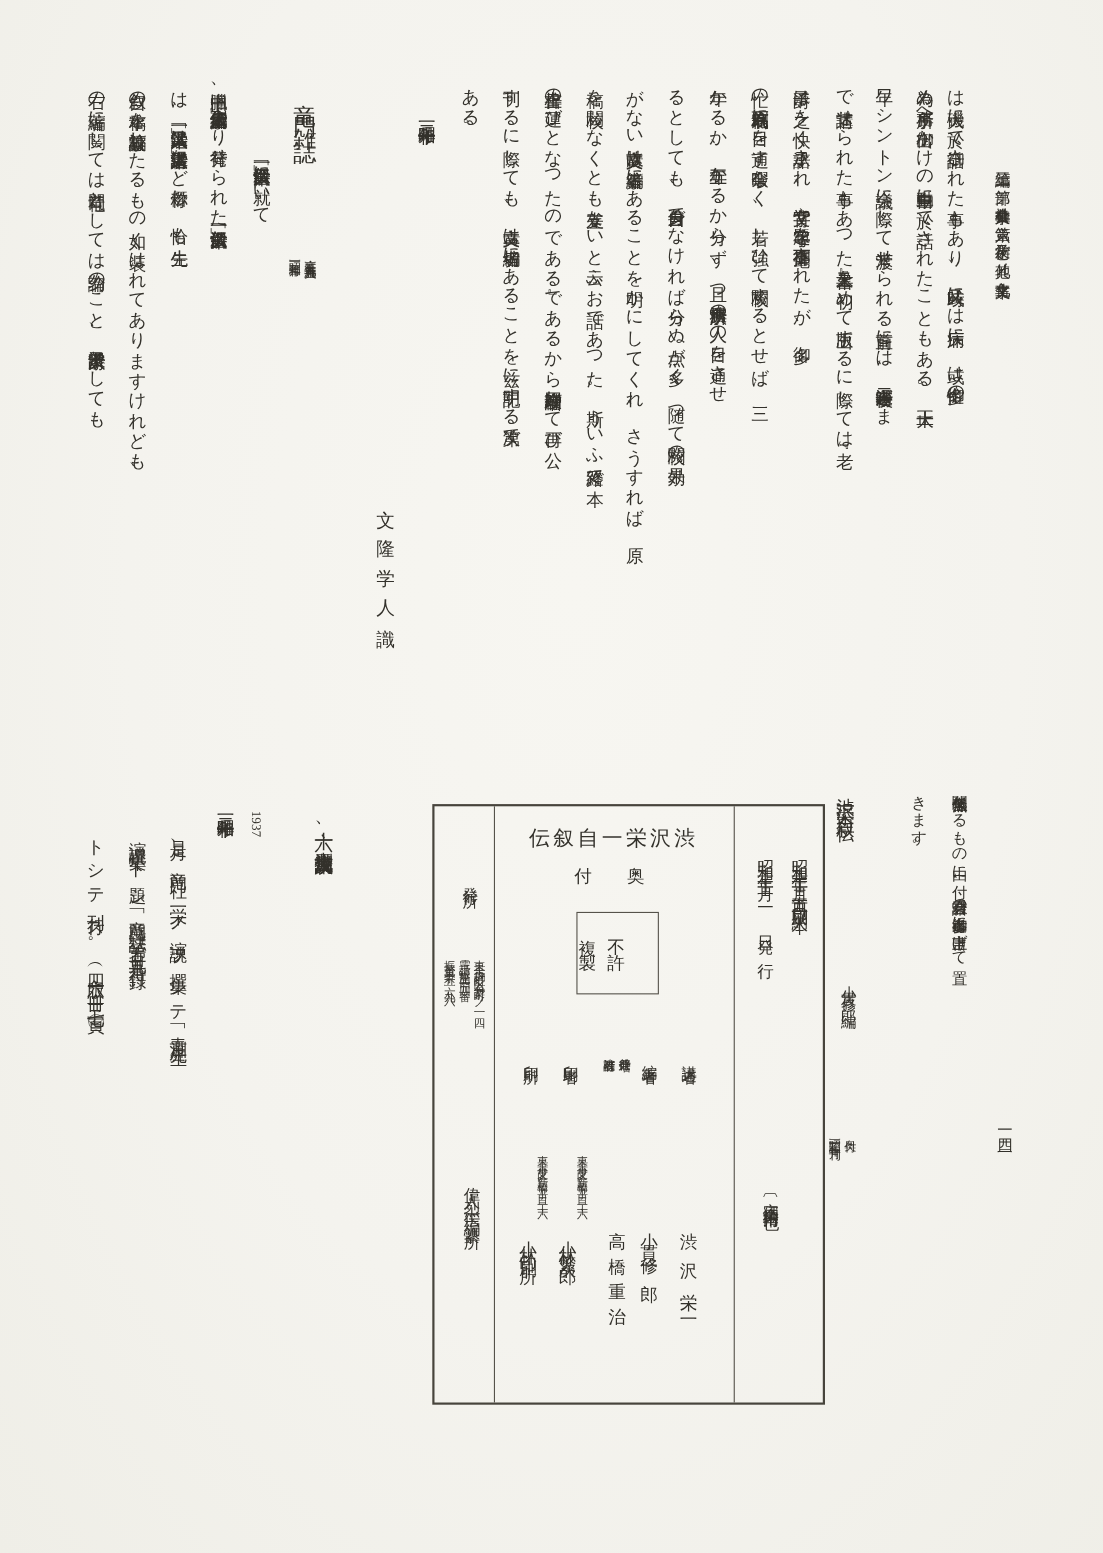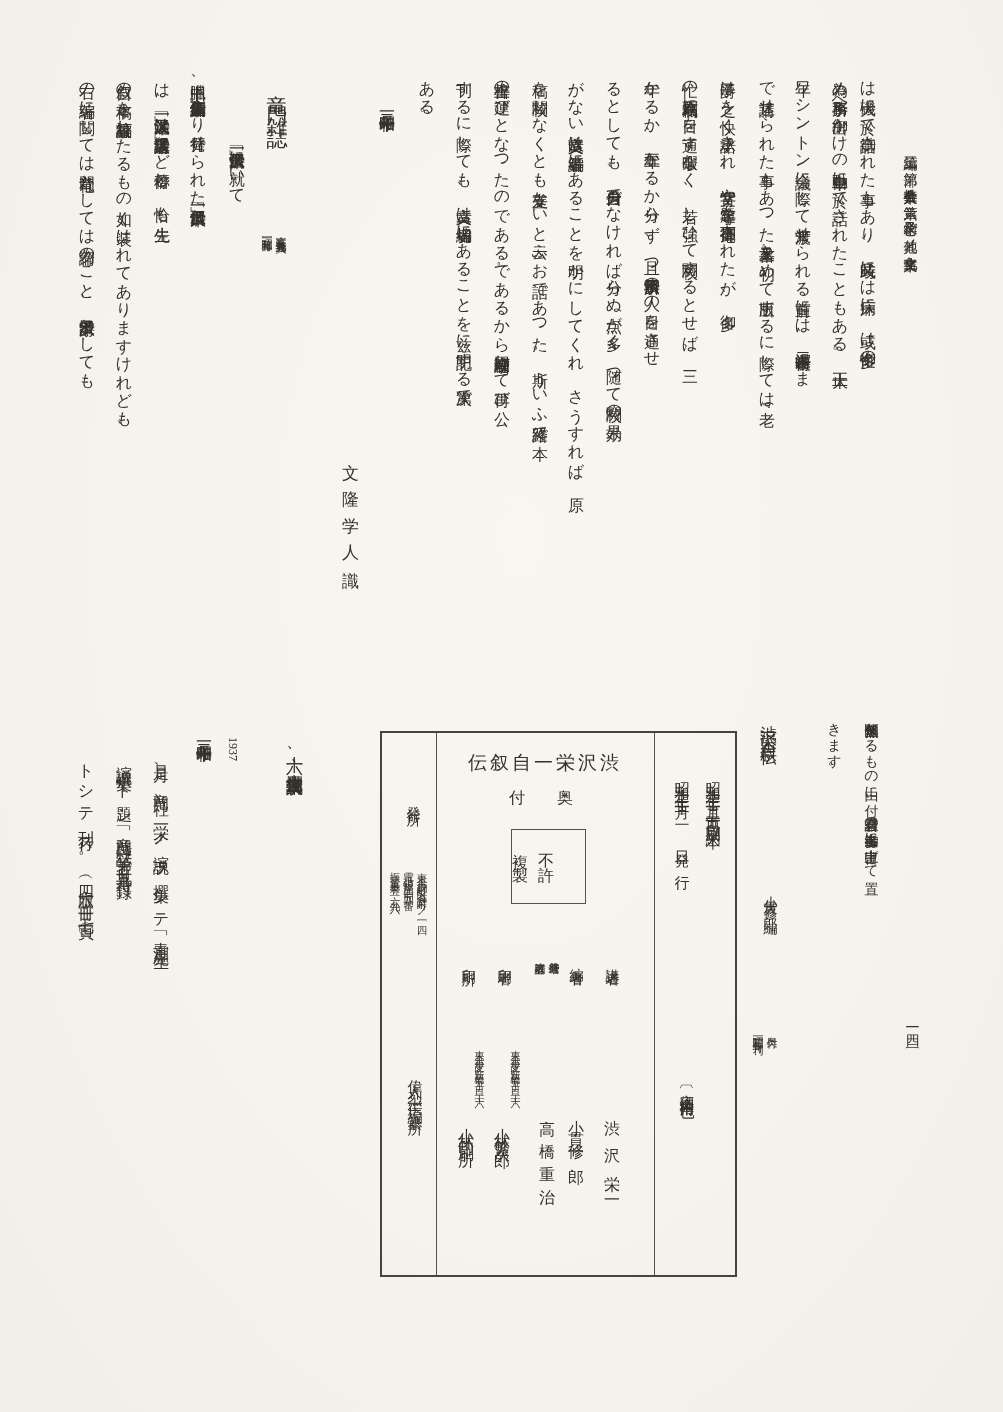--- a/index.html
+++ b/index.html
@@ -11,21 +11,21 @@
   }
   .v{position:absolute;writing-mode:vertical-rl;text-orientation:mixed;line-height:1;white-space:nowrap;}
   .h{position:absolute;line-height:1;white-space:nowrap;}
   .fs10{font-size:10px}.fs105{font-size:10.5px}.fs11{font-size:11px}
   .fs12{font-size:12px}.fs14{font-size:14px}
   .fs15{font-size:15px}.fs16{font-size:16px}.fs17{font-size:17px}
   .fs19{font-size:19px}.fs21{font-size:21px}
   .cols span{display:block;}
   .cols span + span{margin-right:3px;}
   .box{
-    position:absolute;left:380px;top:731px;width:353px;height:542px;
+    position:absolute;left:393px;top:731px;width:353px;height:542px;
     border:2px solid #47443c;
   }
   .divider{position:absolute;top:0;bottom:0;width:0;border-left:1.5px solid #55524a;}
   .stamp{
     position:absolute;left:129px;top:96px;width:73px;height:73px;
     border:1.5px solid #55524a;
   }
   .stamp-in{writing-mode:vertical-rl;height:100%;padding:11px 13px 0 0;box-sizing:border-box;line-height:1;}
   .stamp-in span{display:block;font-size:16px;letter-spacing:13px;}
   .stamp-in span:first-child{margin-left:10px;}

